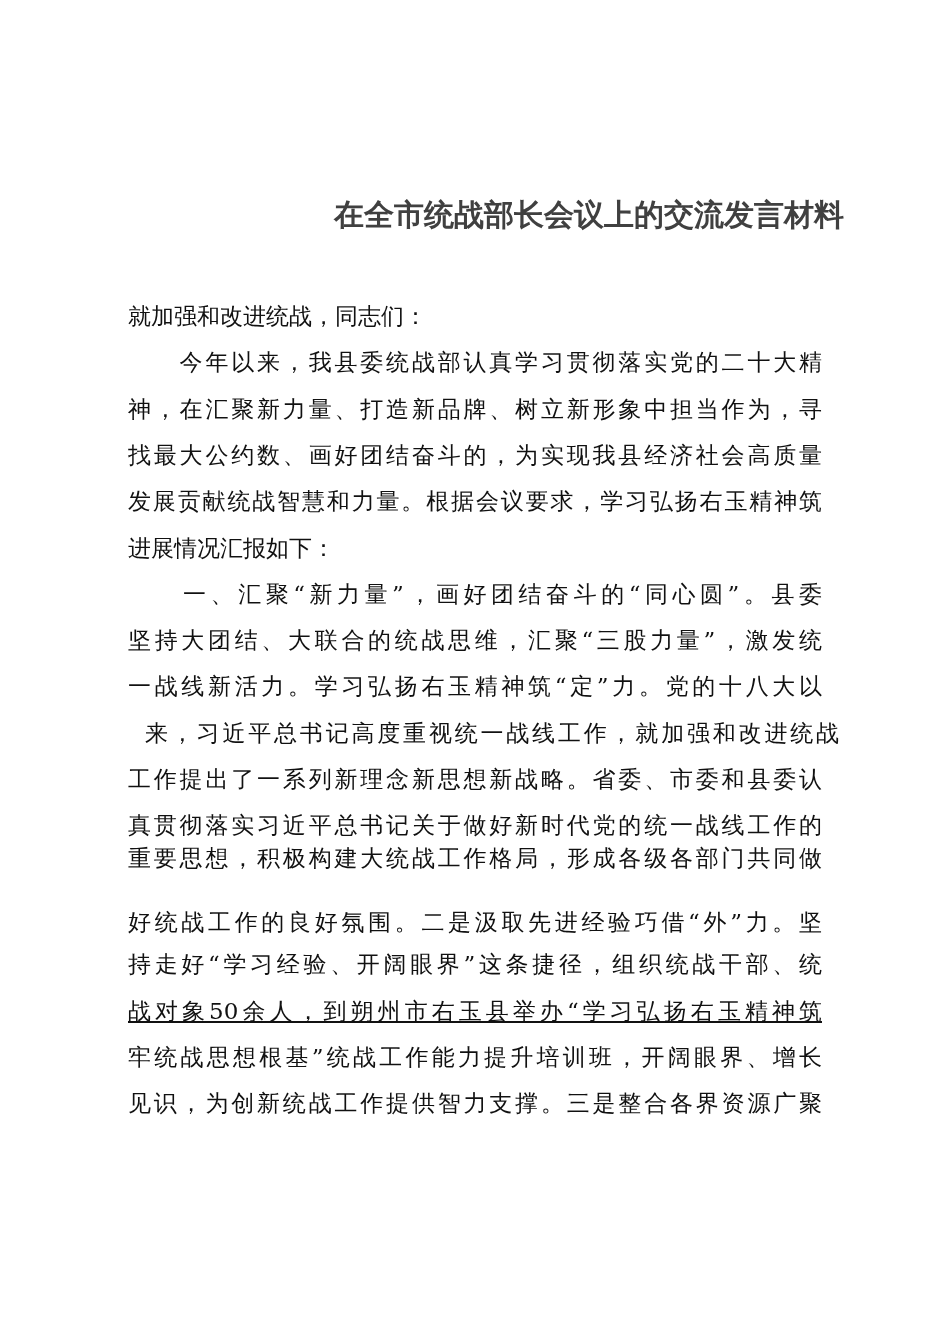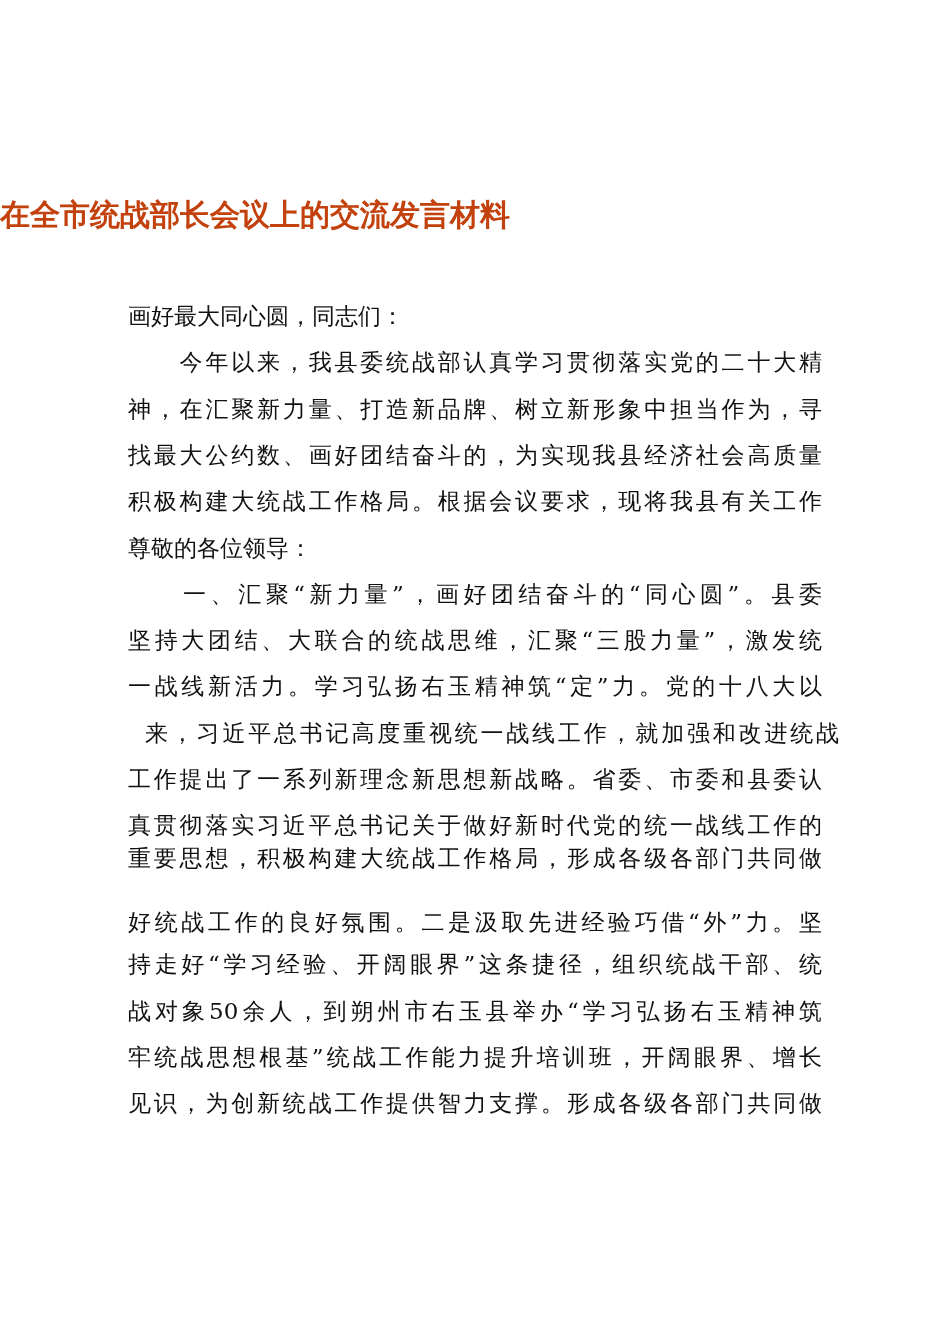--- a/index.html
+++ b/index.html
@@ -1,21 +1,21 @@
 <!DOCTYPE html>
 <html><head>
   <meta charset="utf-8">
   <style>
     html, body { margin: 0; padding: 0; background: #ffffff; }
     body { width: 950px; height: 1344px; position: relative; overflow: hidden; }
     .page { position: absolute; left: 0; top: 0; width: 950px; height: 1344px; background: #ffffff; }
     .title {
-      position: absolute; left: 0; top: 193px; width: 844px; text-align: left;
+      position: absolute; left: 0; top: 193px; width: 844px; text-align: right;
       font-family: "DejaVu Sans", "Liberation Sans", sans-serif;
-      font-weight: bold; font-size: 30px; line-height: 44px; color: #c2410c;
+      font-weight: bold; font-size: 30px; line-height: 44px; color: #404040;
       letter-spacing: 0px;
     }
     .body-text {
       position: absolute; left: 128px; width: 694px;
       font-family: "DejaVu Serif", "Liberation Serif", serif;
       font-size: 23px; color: #111;
     }
     .line {
       position: absolute; left: 0; width: 694px; height: 46px; line-height: 46px;
       white-space: nowrap; overflow: visible;
@@ -23,32 +23,32 @@
     }
     .line.last { text-align-last: left; }
   </style>
 </head>
 <body>
 
 <div class="page">
   <div class="title">在全市统战部长会议上的交流发言材料</div>
 
   <div class="body-text" style="top:293px;">
-    <div class="line last" style="top:0px;">画好最大同心圆，同志们：</div>
+    <div class="line last" style="top:0px;">就加强和改进统战，同志们：</div>
     <div class="line" style="top:46.3px;">　　今年以来，我县委统战部认真学习贯彻落实党的二十大精</div>
     <div class="line" style="top:92.6px;">神，在汇聚新力量、打造新品牌、树立新形象中担当作为，寻</div>
     <div class="line" style="top:138.9px;">找最大公约数、画好团结奋斗的，为实现我县经济社会高质量</div>
-    <div class="line" style="top:185.2px;">积极构建大统战工作格局。根据会议要求，现将我县有关工作</div>
-    <div class="line last" style="top:231.5px;">尊敬的各位领导：</div>
+    <div class="line" style="top:185.2px;">发展贡献统战智慧和力量。根据会议要求，学习弘扬右玉精神筑</div>
+    <div class="line last" style="top:231.5px;">进展情况汇报如下：</div>
     <div class="line" style="top:277.8px;">　　一、汇聚“新力量”，画好团结奋斗的“同心圆”。县委</div>
     <div class="line" style="top:324.1px;">坚持大团结、大联合的统战思维，汇聚“三股力量”，激发统</div>
     <div class="line" style="top:370.4px;">一战线新活力。学习弘扬右玉精神筑“定”力。党的十八大以</div>
     <div class="line" style="top:416.7px;margin-left:17px;">来，习近平总书记高度重视统一战线工作，就加强和改进统战</div>
     <div class="line" style="top:463.0px;">工作提出了一系列新理念新思想新战略。省委、市委和县委认</div>
     <div class="line" style="top:509.3px;">真贯彻落实习近平总书记关于做好新时代党的统一战线工作的</div>
     <div class="line" style="top:542px;">重要思想，积极构建大统战工作格局，形成各级各部门共同做</div>
     <div class="line" style="top:606px;">好统战工作的良好氛围。二是汲取先进经验巧借“外”力。坚</div>
     <div class="line" style="top:648.2px;">持走好“学习经验、开阔眼界”这条捷径，组织统战干部、统</div>
-    <div class="line" style="top:694.5px;">战对象50余人，到朔州市右玉县举办“学习弘扬右玉精神筑</div>
+    <div class="line" style="top:694.5px;text-decoration:underline;">战对象50余人，到朔州市右玉县举办“学习弘扬右玉精神筑</div>
     <div class="line" style="top:740.8px;">牢统战思想根基”统战工作能力提升培训班，开阔眼界、增长</div>
-    <div class="line" style="top:787.1px;">见识，为创新统战工作提供智力支撑。形成各级各部门共同做</div>
+    <div class="line" style="top:787.1px;">见识，为创新统战工作提供智力支撑。三是整合各界资源广聚</div>
   </div>
 </div>
 
 </body></html>

